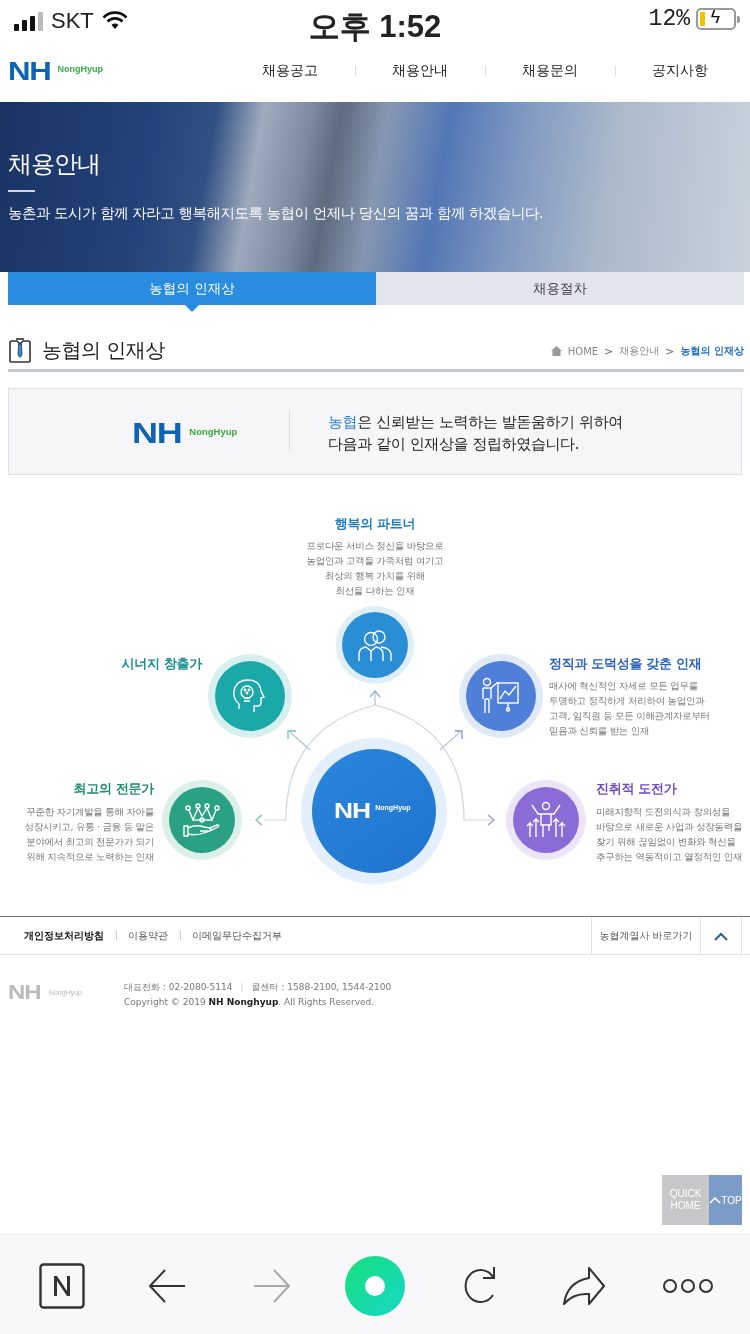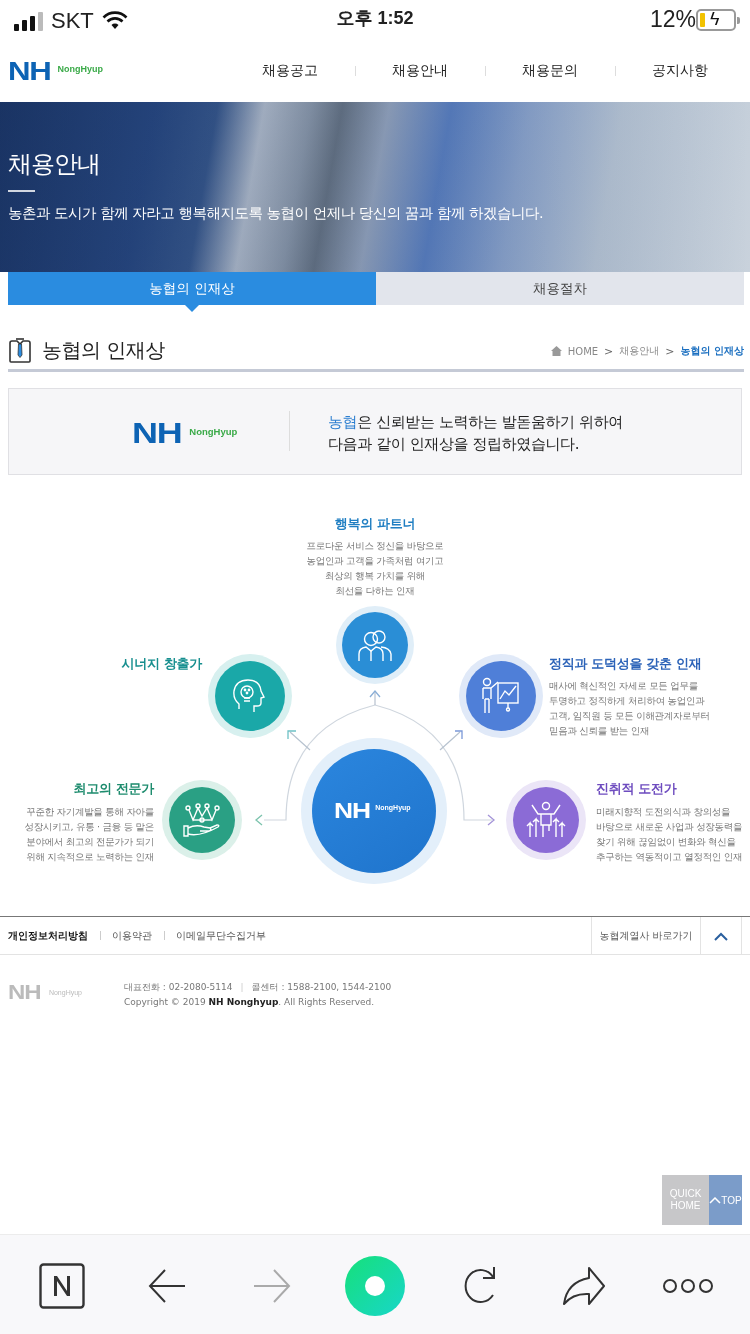--- a/index.html
+++ b/index.html
@@ -5,22 +5,22 @@
   * { box-sizing: border-box; margin: 0; padding: 0; }
   html, body { width: 750px; height: 1334px; overflow: hidden; background: #fff; }
   body { font-family: "DejaVu Sans", "Liberation Sans", sans-serif; color: #222; position: relative; }
 
   
   .statusbar { position: absolute; top: 0; left: 0; width: 750px; height: 40px; display: flex; align-items: center; }
   .sb-left { position: absolute; left: 14px; top: 8px; display: flex; align-items: center; gap: 8px; font-size: 22px; font-family: "Liberation Sans", sans-serif; justify-content: center; }
   .signal { display: flex; align-items: flex-end; gap: 3px; height: 20px; }
   .signal span { width: 5px; background: #111; border-radius: 1px; }
   .signal span.off { background: #bbb; }
-  .sb-center { position: absolute; left: 0; right: 0; top: 6px; text-align: center; font-size: 18px; font-weight: bold; font-family: "Liberation Sans", sans-serif; }
-  .sb-right { position: absolute; right: 14px; top: 6px; display: flex; align-items: center; gap: 0; font-size: 23px; font-family: Liberation Sans, sans-serif; }
+  .sb-center { position: absolute; left: 0; right: 0; top: 6px; text-align: center; font-size: 31px; font-weight: bold; font-family: "Liberation Sans", sans-serif; }
+  .sb-right { position: absolute; right: 14px; top: 6px; display: flex; align-items: center; gap: 6px; font-size: 23px; font-family: Liberation Mono, monospace; }
   .battery { width: 40px; height: 22px; border: 2px solid #999; border-radius: 5px; position: relative; display: flex; align-items: center; padding: 2px; }
   .battery .lvl { width: 5px; height: 100%; background: #f2c200; border-radius: 1px; }
   .battery .bolt { position: absolute; left: 12px; top: -2px; font-size: 18px; color: #111; }
   .battery::after { content: ""; position: absolute; right: -6px; top: 6px; width: 3px; height: 7px; background: #999; border-radius: 0 2px 2px 0; }
 
   
   .header { position: absolute; top: 40px; left: 0; width: 750px; height: 62px; display: flex; align-items: center; }
   .logo { position: absolute; left: 8px; top: 20px; display: flex; align-items: flex-end; gap: 4px; }
   .logo-nh { font-family: "Liberation Sans", sans-serif; font-weight: 900; font-size: 26px; color: #0d63b4; letter-spacing: -1px; line-height: 22px; transform: scaleX(1.2); transform-origin: left; margin-right: 10px; }
   .logo-sub { font-size: 9px; color: #3aaa48; font-weight: bold; font-family: "Liberation Sans", sans-serif; margin-bottom: 8px; }
@@ -65,21 +65,21 @@
   .node-circle { position: absolute; border-radius: 50%; display: flex; align-items: center; justify-content: center; }
   .node-title { position: absolute; font-size: 13px; font-weight: bold; letter-spacing: -0.3px; }
   .node-desc { position: absolute; font-size: 9.5px; color: #777; line-height: 15px; letter-spacing: -0.3px; }
   .node-desc span { display: block; }
   .right-align { text-align: right; }
   .center-align { text-align: center; }
 
   
   .footer-links { position: absolute; top: 916px; left: 0; width: 750px; height: 39px; border-top: 1px solid #777; border-bottom: 1px solid #e3e3e3; display: flex; align-items: center; }
   .fl { font-size: 10px; color: #555; padding: 0 12px; position: relative; }
-  .fl:first-child { padding-left: 8px; color: #111; font-weight: bold; }
+  .fl:first-child { padding-left: 24px; color: #111; font-weight: bold; }
   .fl + .fl::before { content: ""; position: absolute; left: 0; top: 2px; height: 9px; width: 1px; background: #ccc; }
   .family-link { position: absolute; right: 49px; top: 0; height: 38px; width: 110px; border-left: 1px solid #e3e3e3; border-right: 1px solid #e3e3e3; display: flex; align-items: center; justify-content: center; font-size: 10px; color: #555; }
   .footer-up { position: absolute; right: 8px; top: 0; width: 41px; height: 38px; display: flex; align-items: center; justify-content: center; border-right: 1px solid #e3e3e3; }
   .footer-info { position: absolute; top: 978px; left: 8px; width: 740px; height: 40px; }
   .fi-logo { position: absolute; left: 0; top: 6px; display: flex; align-items: flex-end; }
   .fi-logo .logo-nh { color: #bbb; font-size: 20px; line-height: 16px; }
   .fi-logo .logo-sub { color: #bbb; font-size: 7px; font-weight: normal; margin-bottom: 4px; margin-left: 4px; }
   .fi-text { position: absolute; left: 116px; top: 2px; font-size: 9px; color: #777; line-height: 15px; }
   .fi-text .sep { color: #ccc; margin: 0 8px; }
   .fi-text b { color: #222; }

